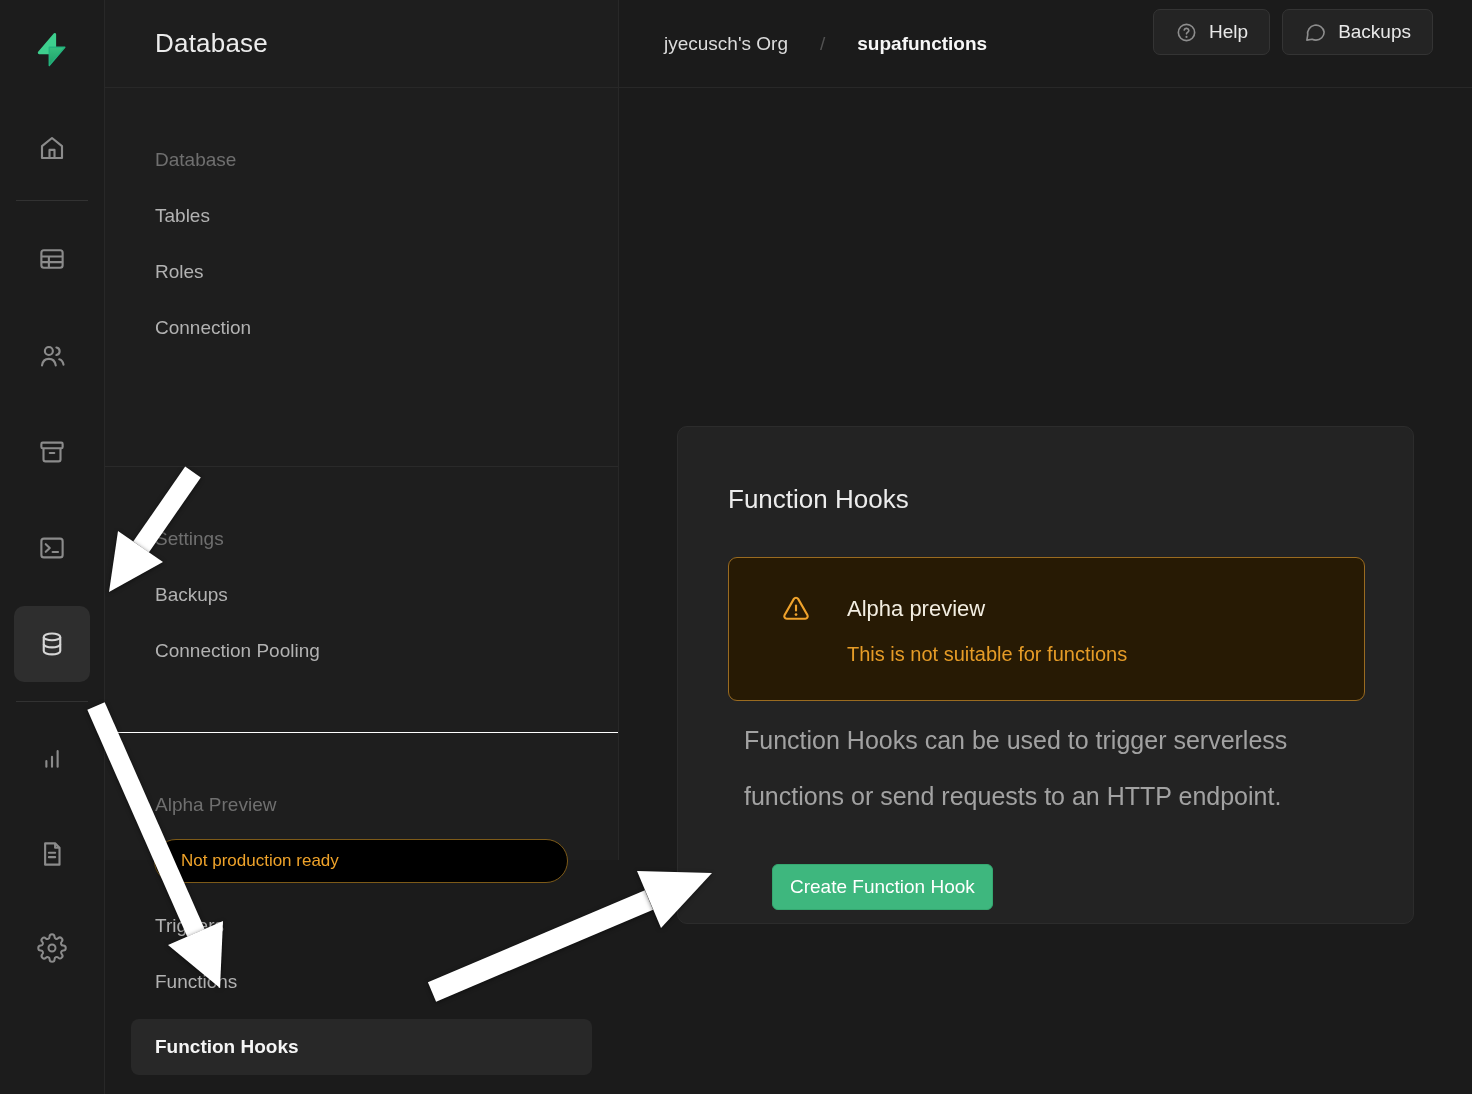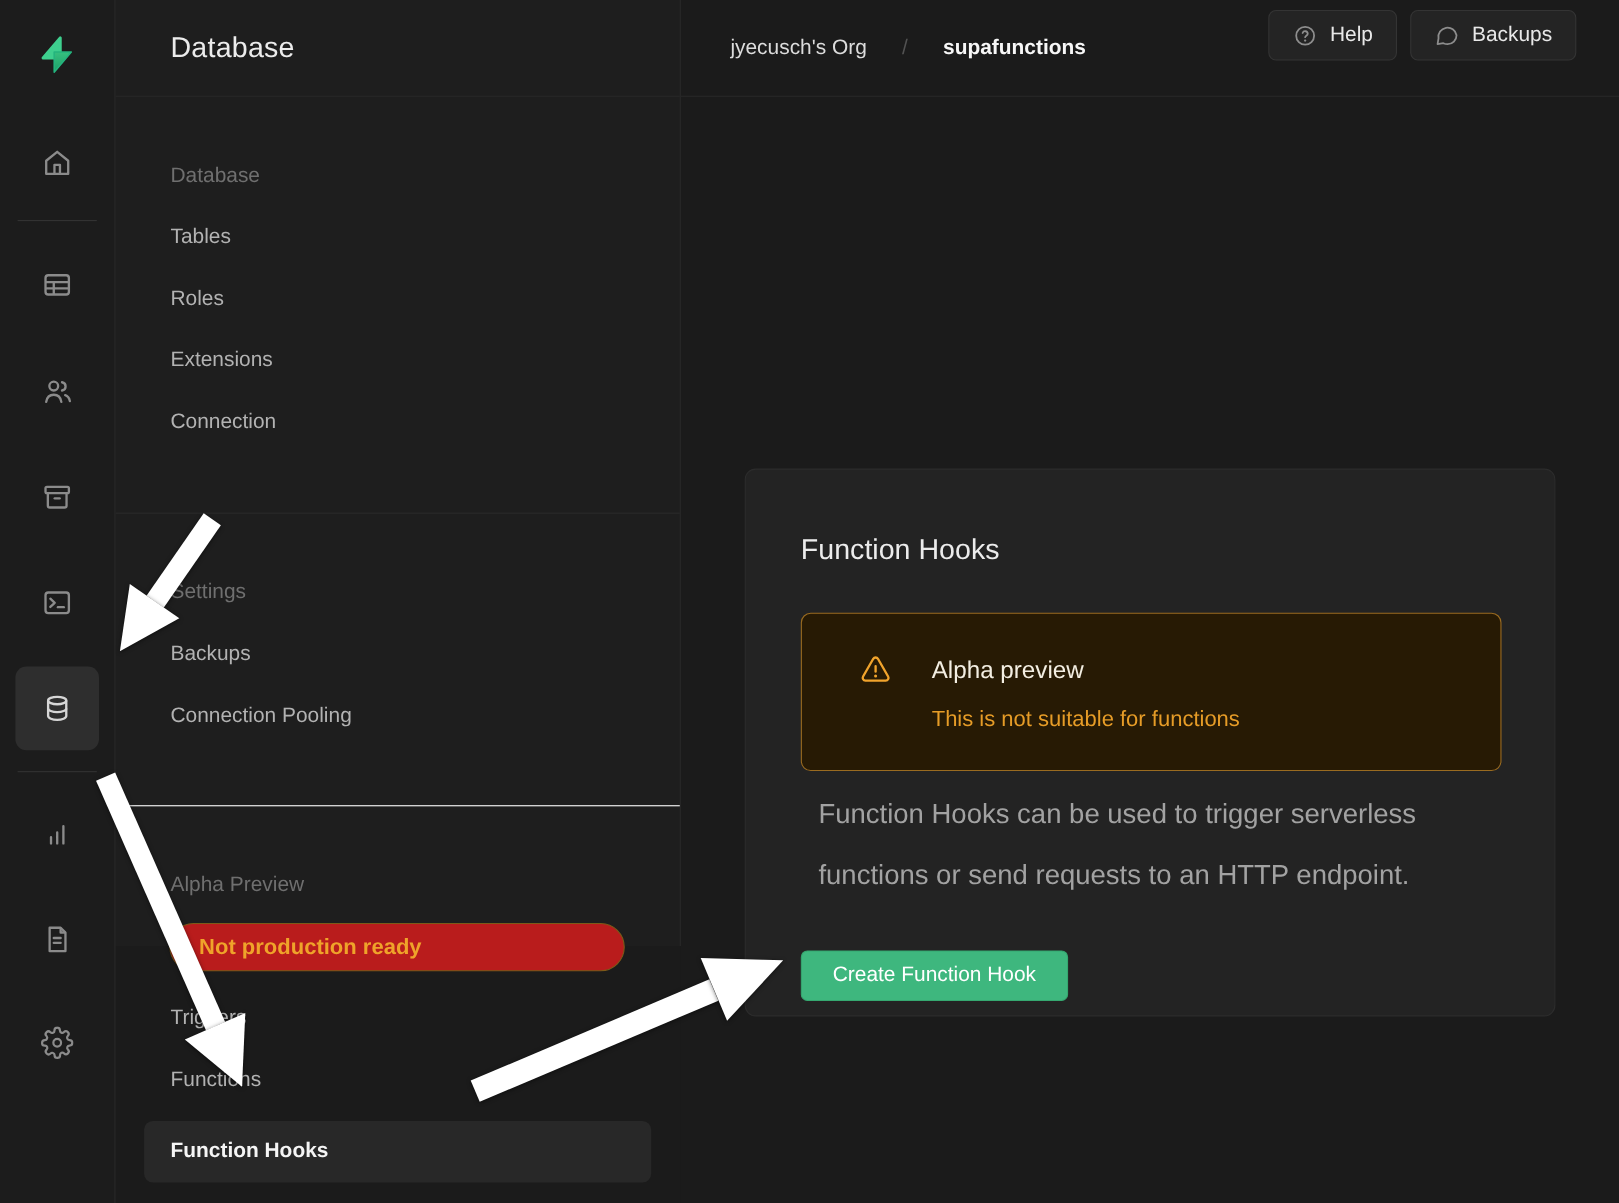--- a/index.html
+++ b/index.html
@@ -28,22 +28,22 @@
   .sidebar-title{font-size:26px;font-weight:400;color:#ececec;letter-spacing:.2px;}
   .group{box-sizing:border-box;padding-top:44px;}
   .group.g1{height:379px;border-bottom:1px solid #2a2a2a;}
   .group.g2{height:266px;border-bottom:1px solid #ffffff;}
   .group-header{height:56px;display:flex;align-items:center;padding-left:50px;
         color:#6f6f6f;font-size:19px;}
   .side-item{height:56px;display:flex;align-items:center;padding-left:50px;
         color:#b2b2b2;font-size:19px;cursor:pointer;}
   .badge-row{height:56px;display:flex;align-items:center;padding-left:49px;}
   .alpha-badge{width:414px;height:44px;box-sizing:border-box;border:1px solid #7d5a18;
-        background:#b91c1c;border-radius:22px;display:flex;align-items:center;
-        padding-left:26px;color:#efa32a;font-size:20px;font-weight:700;}
+        background:#000000;border-radius:22px;display:flex;align-items:center;
+        padding-left:26px;color:#efa32a;font-size:17px;font-weight:400;}
   .side-item.active-row{height:56px;margin:9px 26px 0 26px;padding-left:24px;
         background:#282828;border-radius:8px;color:#f5f5f5;font-weight:700;font-size:19px;}
   .push9{margin-top:9px;}
 
   
   .main{position:absolute;left:619px;top:0;right:0;height:1094px;background:#1b1b1b;}
   .main-header{position:relative;height:88px;border-bottom:1px solid #282828;
         display:flex;align-items:center;padding-left:45px;box-sizing:border-box;}
   .crumbs{display:flex;align-items:center;gap:32px;font-size:19px;}
   .crumb-org{color:#dcdcdc;cursor:pointer;}
@@ -62,23 +62,23 @@
   .alert{margin-top:42px;width:637px;height:144px;box-sizing:border-box;
         background:#271a04;border:1px solid #9a6b20;border-radius:9px;
         display:flex;align-items:flex-start;padding-left:52px;}
   .alert-icon{margin-top:36px;width:30px;height:30px;color:#f0a32c;flex:none;}
   .alert-icon svg{width:30px;height:30px;}
   .alert-text{margin-left:36px;}
   .alert-title{margin-top:36px;font-size:22px;line-height:30px;color:#f3eee2;}
   .alert-sub{margin-top:16px;font-size:20px;line-height:28px;color:#e69c27;}
   .desc{margin:16px;font-size:25px;line-height:40px;color:#a2a2a2;}
   .desc.first{margin-top:19px;}
-  .cta{margin-top:32px;height:46px;padding:0 28px;background:#3eb77e;border:1px solid #35a870;
+  .cta{margin-top:32px;height:46px;padding:0 17px;background:#3eb77e;border:1px solid #35a870;
         border-radius:6px;color:#fff;font-size:19px;font-weight:500;cursor:pointer;
-        font-family:inherit;display:inline-flex;align-items:center;}
+        font-family:inherit;display:inline-flex;align-items:center;margin-left:44px;}
 
   
   .annotations{position:absolute;inset:0;z-index:50;pointer-events:none;}
   .arrow{fill:#fff;stroke:none;filter:drop-shadow(0 1px 2px rgba(0,0,0,.5));}
   .arrow-tail{stroke:#fff;fill:none;filter:drop-shadow(0 1px 2px rgba(0,0,0,.5));}
 </style>
 </head>
 <body>
 
 <div class="app">
@@ -172,21 +172,20 @@
 
   <aside class="sidebar">
     <div class="sidebar-header">
       <span class="sidebar-title">Database</span>
     </div>
 
     <div class="group g1">
       <div class="group-header">Database</div>
       <div class="side-item">Tables</div>
       <div class="side-item">Roles</div>
-      <div class="side-item">Extensions</div>
       <div class="side-item">Connection</div>
     </div>
 
     <div class="group g2">
       <div class="group-header">Settings</div>
       <div class="side-item">Backups</div>
       <div class="side-item">Connection Pooling</div>
     </div>
 
     <div class="group g3">

